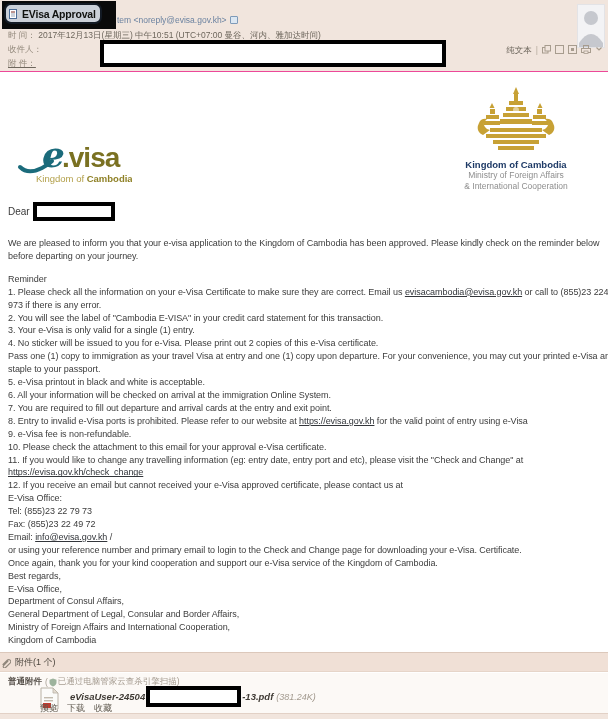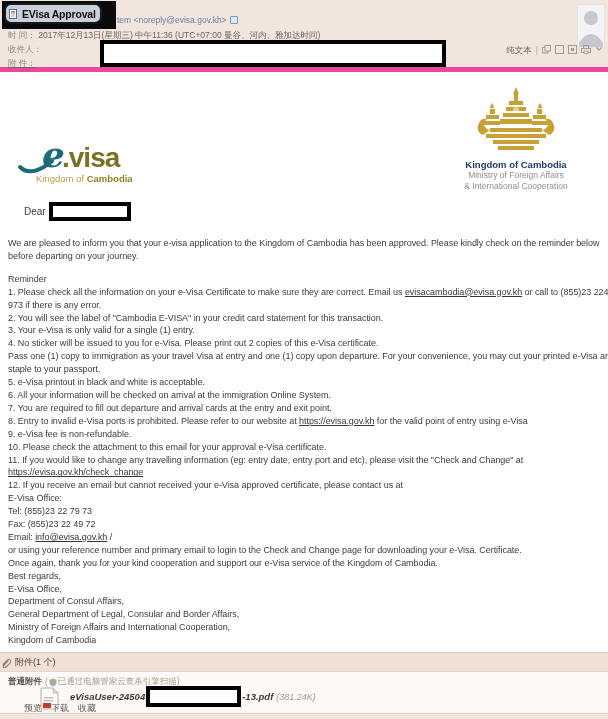--- a/index.html
+++ b/index.html
@@ -8,21 +8,21 @@
     position: relative;
     width: 608px; height: 719px;
     background: #ffffff;
     font-family: "Liberation Sans", "DejaVu Sans", sans-serif;
     overflow: hidden;
     margin: 0 auto;
   }
   
   .mail-header {
     position: absolute; left: 0; top: 0; right: 0; height: 72px;
-    background: #f1e5dd; border-bottom: 5px solid #ec4899;
+    background: #f1e5dd; border-bottom: 1px solid #ec4899;
     font-size: 8.5px; color: #6d665c;
   }
   .hdr-line { position: absolute; white-space: nowrap; }
   .hdr-label { color: #93897c; }
   .sender-line { left: 117px; top: 15px; color: #6b82a0; display: flex; align-items: center; gap: 3px; }
   .time-line { left: 8px; top: 30px; }
   .recip-line { left: 8px; top: 44px; }
   .attach-line { left: 8px; top: 58px; text-decoration: underline; }
   .contact-icon { display:inline-block; width: 8px; height: 8px; border: 1px solid #7e9ab8; background: #dce7f2; border-radius: 1px; }
   
@@ -43,59 +43,59 @@
   }
   .view-row { position: absolute; right: 5px; top: 45px; display: flex; align-items: flex-start; gap: 4px; color: #6d665c; }
   .view-row .divider { color: #b5aa9d; }
   .vicon { display: inline-flex; }
   
   .logo { position: absolute; left: 16px; top: 134px; }
   .arms { position: absolute; right: 10px; top: 87px; width: 164px; text-align: center; }
   .arms-title { font-size: 9.5px; font-weight: bold; color: #1e3a66; margin-top: 2px; }
   .arms-sub { font-size: 8.5px; color: #8e8e8e; line-height: 10.5px; }
   
-  .greeting-row { position: absolute; left: 24px; top: 202px; font-size: 10px; color: #3a3a3a; display: flex; align-items: center; }
+  .greeting-row { position: absolute; left: 8px; top: 202px; font-size: 10px; color: #3a3a3a; display: flex; align-items: center; }
   .redact-name { width: 82px; height: 19px; margin-left: 3px; }
   .content { position: absolute; left: 8px; top: 237px; right: 4px; font-size: 9px; color: #3c3c3c; letter-spacing: -0.05px; }
   .line { line-height: 12.9px; white-space: nowrap; }
   .gap-before { margin-top: 10px; }
   .lnk { color: #33363b; text-decoration: underline; cursor: pointer; }
   
   .attach-bar {
     position: absolute; left: 0; right: 0; top: 652px; height: 20px;
     background: #f0e0d6; border-top: 1px solid #dcc8bb; border-bottom: 1px solid #e6d5c9;
     display: flex; align-items: center; gap: 4px; 
     font-size: 9px; color: #4c463e;
   }
   .attach-body { position: absolute; left: 0; right: 0; top: 673px; height: 40px; background: #fcf9f6; }
   .attach-type { position: absolute; left: 8px; top: 3px; font-size: 8.5px; color: #a69d92; display: flex; align-items: center; gap: 1px; white-space: nowrap; }
   .attach-type .type-label { font-weight: bold; color: #56504a; margin-right: 2px; }
   .pdf-icon { position: absolute; left: 40px; top: 14px; }
   .file-line { position: absolute; left: 70px; top: 13px; font-size: 9.5px; font-weight: bold; color: #3f3a34; display: flex; align-items: center; white-space: nowrap; font-style: italic; }
   .redact-file { width: 95px; height: 21px; margin: 0 1px; }
   .file-size { font-weight: normal; color: #a39a8f; margin-left: 3px; font-size: 9px; text-align: center; }
-  .file-actions { position: absolute; left: 24px; top: 29px; font-size: 9px; color: #5f594f; display: flex; gap: 9px; }
+  .file-actions { position: absolute; left: 40px; top: 29px; font-size: 9px; color: #5f594f; display: flex; gap: 9px; }
   .file-actions span { cursor: pointer; }
   .footer-strip { position: absolute; left: 0; right: 0; top: 713px; height: 6px; background: #f1e5dd; border-top: 1px solid #e2d1c6; }
 </style>
 </head>
 <body>
 
 <div class="screen">
 
   <div class="mail-header">
 
     <div class="hdr-line sender-line">
       <span>tem &lt;noreply@evisa.gov.kh&gt;</span>
       <span class="contact-icon"></span>
     </div>
 
     <div class="hdr-line time-line">
       <span class="hdr-label">时 间：</span>
-      <span>2017年12月13日(星期三) 中午11:36 (UTC+07:00 曼谷、河内、雅加达时间)</span>
+      <span>2017年12月13日(星期三) 中午10:51 (UTC+07:00 曼谷、河内、雅加达时间)</span>
     </div>
 
     <div class="hdr-line recip-line">
       <span class="hdr-label">收件人：</span>
     </div>
 
     <div class="hdr-line attach-line">
       <span class="hdr-label">附 件：</span>
     </div>
 

